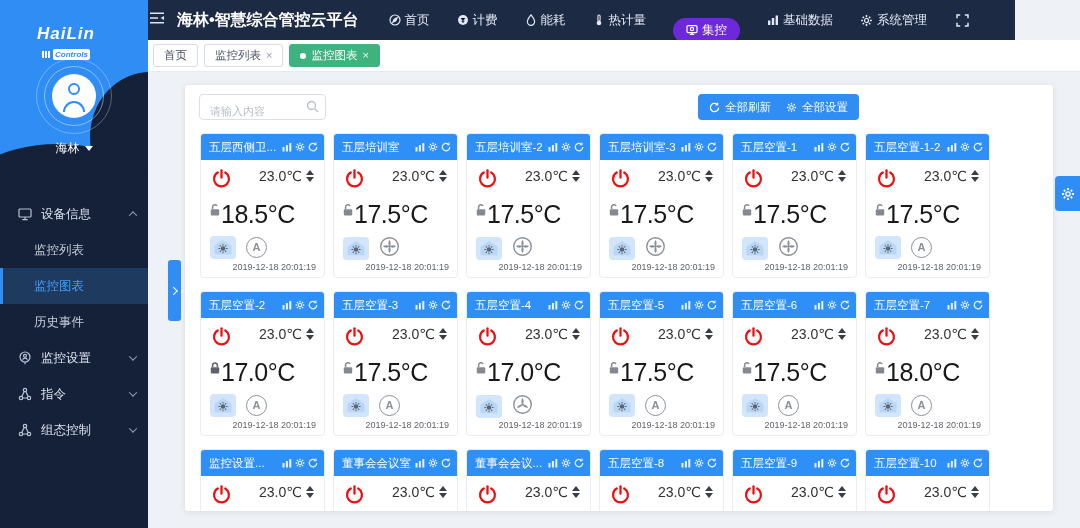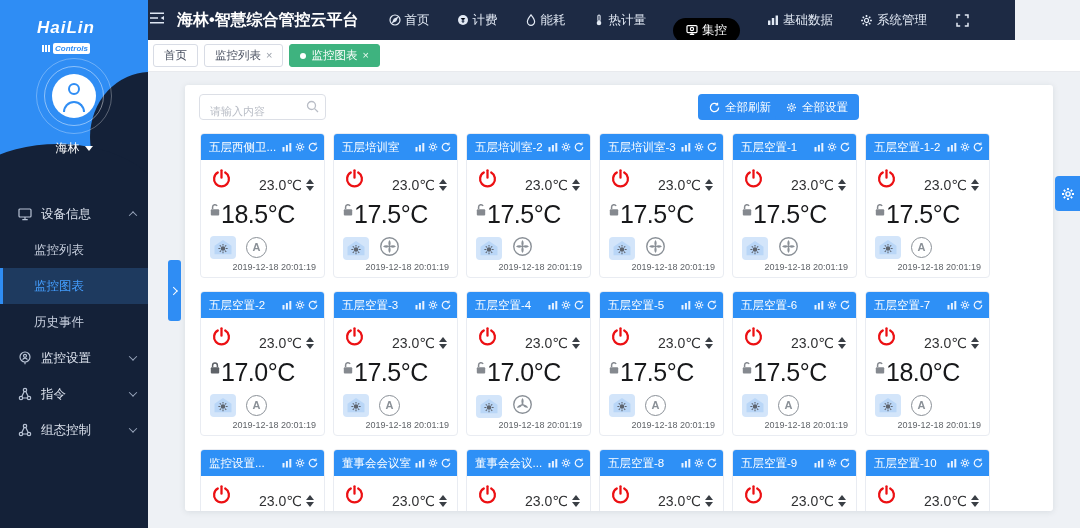--- a/index.html
+++ b/index.html
@@ -5,21 +5,21 @@
   * { box-sizing: border-box; margin: 0; padding: 0; }
   html,body { width:1080px; height:528px; overflow:hidden; }
   body { position:relative; background:#eef1f5; font-family:"Liberation Sans","DejaVu Sans",sans-serif; }
 
   
   .sidebar { position:absolute; left:0; top:0; width:148px; height:528px; background:#142138; z-index:5; }
   .side-top { position:absolute; left:0; top:0; width:148px; height:192px; overflow:hidden; }
   .blob-blue { position:absolute; inset:0; background:#2f8df4; }
   .blob-dark-r { position:absolute; width:120px; height:130px; border-radius:50%; background:#142138; right:-62px; top:72px; }
   .blob-dark-b { position:absolute; width:220px; height:140px; border-radius:50%; background:#142138; left:-52px; bottom:-92px; }
-  .logo { position:absolute; top:18px; left:0; width:132px; text-align:center; color:#fff; }
+  .logo { position:absolute; top:24px; left:0; width:132px; text-align:center; color:#fff; }
   .logo-main { font-size:17px; font-weight:bold; font-style:italic; letter-spacing:1px; }
   .logo-sub { display:inline-flex; align-items:center; gap:3px; margin-top:1px; }
   .logo-bars { display:inline-flex; gap:1px; }
   .logo-bars i { width:2px; height:7px; background:#fff; display:inline-block; }
   .logo-badge { background:#fff; color:#2f8df4; font-size:8px; font-weight:bold; font-style:italic; padding:1px 2px; border-radius:2px; }
   .avatar-wrap { position:absolute; left:50%; top:58px; transform:translateX(-50%); width:76px; height:76px; }
   .ring { position:absolute; border-radius:50%; border:1px solid rgba(255,255,255,.30); }
   .ring.r1 { inset:0; }
   .ring.r2 { inset:8px; border-color:rgba(255,255,255,.45); }
   .avatar { position:absolute; inset:16px; background:#fff; border-radius:50%; }
@@ -38,21 +38,21 @@
   .chev { width:6px; height:6px; border-right:1.5px solid #9aa7bd; border-bottom:1.5px solid #9aa7bd; display:inline-block; }
   .chev.up { transform:rotate(-135deg) translate(-1px,-1px); }
   .chev.down { transform:rotate(45deg) translate(-1px,-1px); }
 
   
   .topbar { position:absolute; left:139px; top:0; width:876px; height:40px; background:#1d2a44; display:flex; align-items:center; color:#dfe7f3; }
   .hamb { margin-left:10px; flex:0 0 auto; cursor:pointer; }
   .tb-title { font-size:16px; font-weight:bold; color:#fff; margin-left:12px; white-space:nowrap; }
   .tb-nav { margin-left:auto; display:flex; align-items:center; gap:27px; padding-right:46px; }
   .tb-item { display:flex; align-items:center; gap:4px; font-size:12.5px; white-space:nowrap; cursor:pointer; color:#e2e9f4; }
-  .tb-item.active { background:#000000; border-radius:999px; padding:4px 13px; color:#fff;margin-top:20px; }
+  .tb-item.active { background:#6d28d9; border-radius:999px; padding:4px 13px; color:#fff;margin-top:20px; }
   .tb-item svg { flex:0 0 auto; }
   .fs-btn { margin-left:2px; cursor:pointer; display:flex; }
 
   
   .tabstrip { position:absolute; left:148px; top:40px; width:932px; height:32px; background:#fff; border-bottom:1px solid #e8eaee; display:flex; align-items:center; gap:6px; padding-left:5px; }
   .tab { height:23px; display:inline-flex; align-items:center; gap:5px; border:1px solid #d8dce5; border-radius:3px; background:#fff; color:#495060; font-size:11.5px; padding:0 10px; cursor:pointer; white-space:nowrap; }
   .tab .x { font-size:11px; color:#9aa0aa; line-height:1; cursor:pointer; }
   .tab.active { background:#3eb37f; border-color:#3eb37f; color:#fff; }
   .tab.active .x { color:#eafaf1; }
   .tab .dot { width:6px; height:6px; border-radius:50%; background:#fff; display:inline-block; }
@@ -68,21 +68,21 @@
   .btn.set-all { left:590px; }
 
   .grid { position:absolute; left:15px; top:48px; width:800px; display:grid; grid-template-columns:repeat(6,125px); gap:13px 8px; }
 
   
   .card { width:125px; height:145px; background:#fff; border:1px solid #e9ecf2; border-radius:4px; position:relative; overflow:hidden; }
   .card-h { height:26px; background:#2e90f6; display:flex; align-items:center; padding:0 6px 0 8px; color:#fff; }
   .card-name { font-size:11.5px; flex:1 1 auto; white-space:nowrap; overflow:hidden; }
   .card-hicons { display:flex; align-items:center; gap:3px; flex:0 0 auto; }
   .card-hicons span { display:flex; cursor:pointer; }
-  .row-power { margin:8px 10px 0 10px; display:flex; justify-content:space-between; align-items:flex-end; }
+  .row-power { margin:8px 10px 0 10px; display:flex; justify-content:space-between; align-items:flex-start; }
   .setgrp { display:flex; align-items:center; gap:4px; cursor:pointer; }
   .setpoint { font-size:14px; color:#303133; }
   .spinner { display:flex; flex-direction:column; gap:2px; }
   .tri-up { width:0; height:0; border-left:4px solid transparent; border-right:4px solid transparent; border-bottom:5px solid #3a3f45; }
   .tri-dn { width:0; height:0; border-left:4px solid transparent; border-right:4px solid transparent; border-top:5px solid #3a3f45; }
   .row-temp { margin:8px 4px 0 8px; display:flex; align-items:flex-start; }
   .row-temp svg { margin-top:2px; flex:0 0 auto; }
   .cur-temp { font-size:25px; color:#17181a; letter-spacing:-.5px; line-height:1.1; }
   .row-mode { margin:7px 0 0 9px; display:flex; align-items:center; gap:10px; }
   .chip { width:26px; height:23px; border-radius:4px; background:#d3e5fa; display:flex; align-items:center; justify-content:center; }

